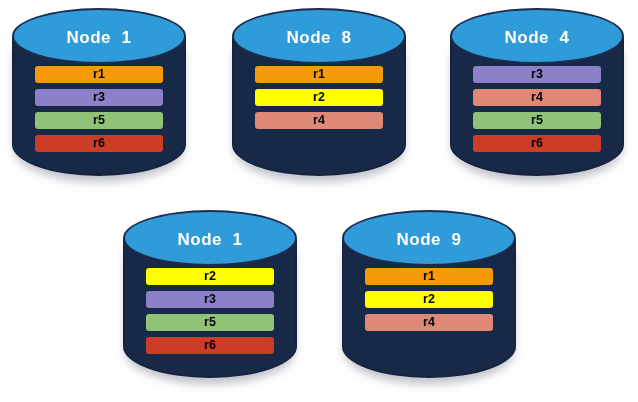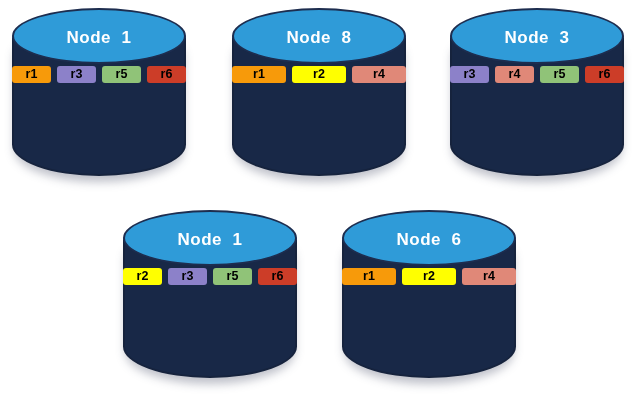--- a/index.html
+++ b/index.html
@@ -82,21 +82,21 @@
   }
 
   
   .shard-stack {
     position: absolute;
     left: 6px;
     top: 56px;
     width: 174px;
     z-index: 4;
     display: flex;
-    flex-direction: row;
+    flex-direction: column;
     align-items: center;
     gap: 6px;
     padding-top: 4px;
     box-sizing: border-box;
   }
 
   .shard {
     width: 128px;
     height: 17px;
     border-radius: 3px;
@@ -160,21 +160,21 @@
         <div class="shard" style="background: rgb(224, 136, 120); color: rgb(0, 0, 0);">
           <span>r4</span>
         </div>
       </div>
   </div>
 
   <div class="node n3">
     <div class="node-shadow"></div>
     <div class="node-body"></div>
     <div class="node-cap">
-      <span class="node-title">Node  3</span>
+      <span class="node-title">Node  4</span>
     </div>
     <div class="shard-stack">
         <div class="shard" style="background: rgb(140, 129, 201); color: rgb(0, 0, 0);">
           <span>r3</span>
         </div>
         <div class="shard" style="background: rgb(224, 136, 120); color: rgb(0, 0, 0);">
           <span>r4</span>
         </div>
         <div class="shard" style="background: rgb(144, 195, 120); color: rgb(0, 0, 0);">
           <span>r5</span>
@@ -204,21 +204,21 @@
         <div class="shard" style="background: rgb(204, 61, 40); color: rgb(0, 0, 0);">
           <span>r6</span>
         </div>
       </div>
   </div>
 
   <div class="node n5">
     <div class="node-shadow"></div>
     <div class="node-body"></div>
     <div class="node-cap">
-      <span class="node-title">Node  6</span>
+      <span class="node-title">Node  9</span>
     </div>
     <div class="shard-stack">
         <div class="shard" style="background: rgb(247, 154, 10); color: rgb(0, 0, 0);">
           <span>r1</span>
         </div>
         <div class="shard" style="background: rgb(255, 255, 0); color: rgb(0, 0, 0);">
           <span>r2</span>
         </div>
         <div class="shard" style="background: rgb(224, 136, 120); color: rgb(0, 0, 0);">
           <span>r4</span>

